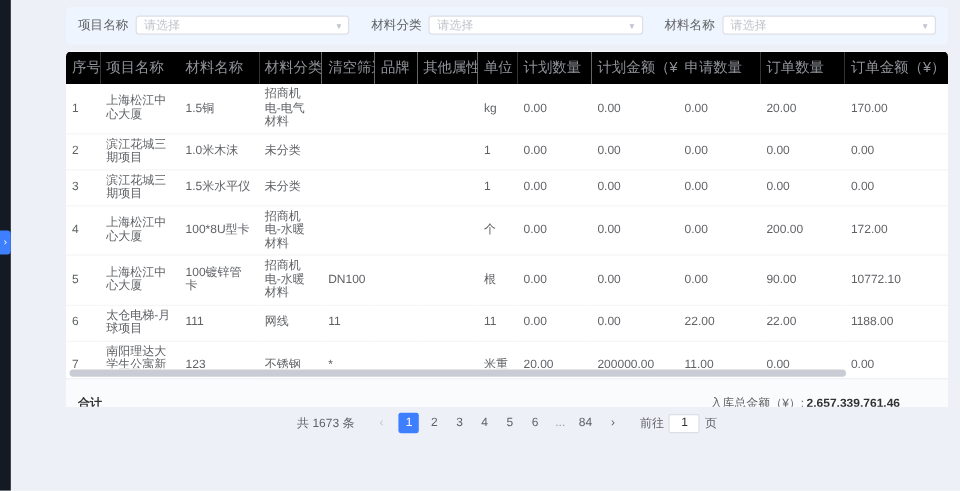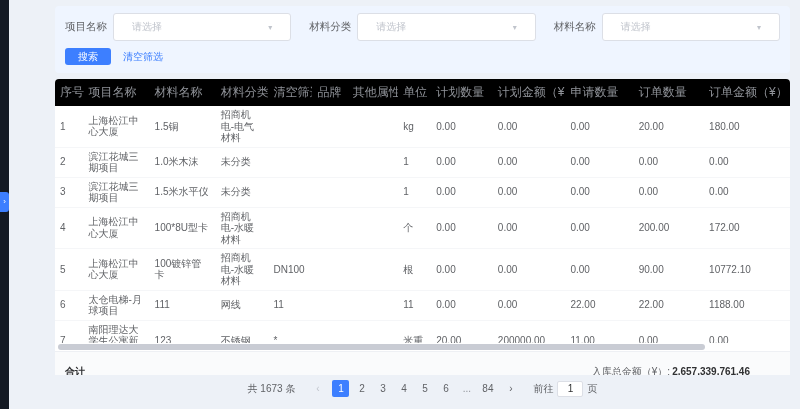--- a/index.html
+++ b/index.html
@@ -27,23 +27,23 @@
     display: inline-flex; align-items: center; gap: 3px; cursor: pointer;
   }
   .export-btn .ic { font-size: 9px; color: #41464f; }
   .content { padding: 6px 10px 0 46px; }
   
   .filter-card { background: #eff5ff; border-radius: 4px; padding: 7px 10px 8px; }
   .filter-row { display: flex; gap: 18px; align-items: center; }
   .filter-field { display: flex; align-items: center; gap: 6px; flex: 1; min-width: 0; }
   .filter-field .flabel { font-size: 10.5px; color: #606266; white-space: nowrap; }
   .select {
-    flex: 1; height: 28px; background: #fff; border: 1px solid #dcdfe6; border-radius: 3px;
+    flex: 1; height: 16px; background: #fff; border: 1px solid #dcdfe6; border-radius: 3px;
     display: flex; align-items: center; justify-content: space-between;
-    padding: 0 18px; font-size: 10px; color: #c0c4cc; cursor: pointer; min-width: 0;
+    padding: 0 6px; font-size: 10px; color: #c0c4cc; cursor: pointer; min-width: 0;
   }
   .select .arrow { color: #c0c4cc; font-size: 8px; }
   .filter-actions { margin-top: 7px; display: flex; gap: 12px; align-items: center; }
   .btn-primary {
     height: 17px; padding: 0 13px; background: #3d7fff; color: #fff;
     border: none; border-radius: 3px; font-size: 10px; cursor: pointer;
   }
   .btn-link { background: none; border: none; color: #3d7fff; font-size: 10px; cursor: pointer; }
   
   .table-card { margin-top: 6px; background: #fff; border-radius: 4px 4px 0 0; overflow: hidden; }
@@ -121,24 +121,20 @@
             <span class="arrow">▾</span>
           </div>
         </div>
         <div class="filter-field">
           <span class="flabel">材料名称</span>
           <div class="select">
             <span>请选择</span>
             <span class="arrow">▾</span>
           </div>
         </div>
-      </div>
-      <div class="filter-actions">
-        <button class="btn-primary">搜索</button>
-        <button class="btn-link">清空筛选</button>
       </div>
     </section>
 
     <section class="table-card">
       <div class="table-wrap">
         <table>
           <colgroup>
             <col style="width:26px">
               <col style="width:60px">
               <col style="width:60px">
@@ -177,21 +173,21 @@
                 <td>1.5铜</td>
                 <td>招商机电-电气材料</td>
                 <td></td>
                 <td></td>
                 <td></td>
                 <td>kg</td>
                 <td>0.00</td>
                 <td>0.00</td>
                 <td>0.00</td>
                 <td>20.00</td>
-                <td>180.00</td>
+                <td>170.00</td>
               </tr>
               <tr>
                 <td>2</td>
                 <td>滨江花城三期项目</td>
                 <td>1.0米木沫</td>
                 <td>未分类</td>
                 <td></td>
                 <td></td>
                 <td></td>
                 <td>1</td>

